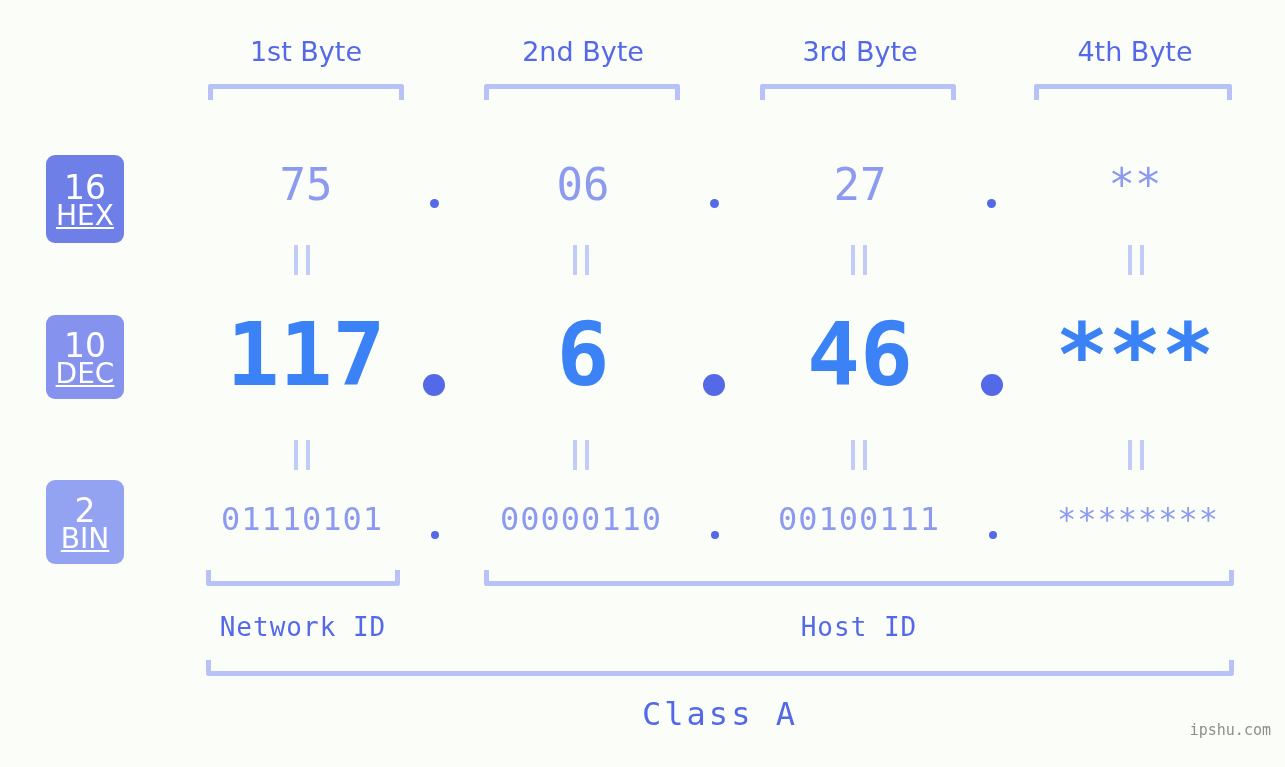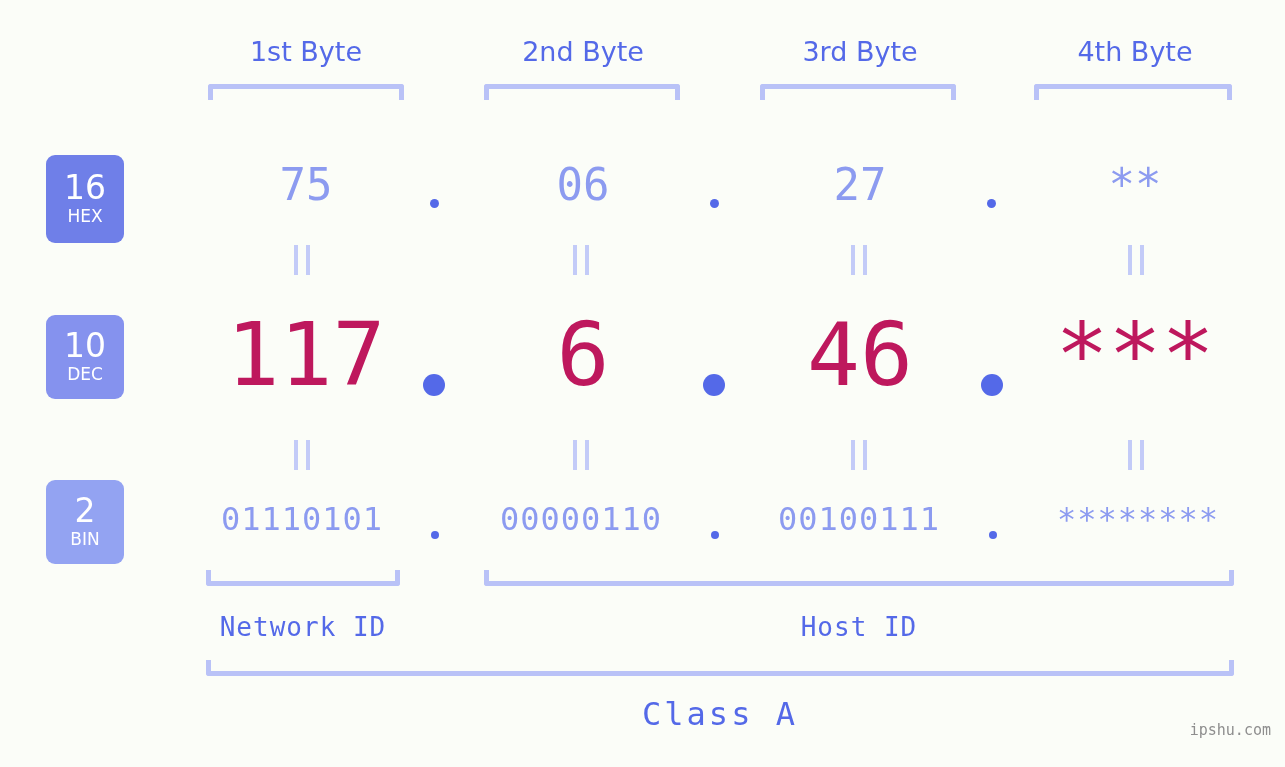--- a/index.html
+++ b/index.html
@@ -69,23 +69,24 @@
     flex-direction: column;
     justify-content: center;
     align-items: center;
   }
   .badge .num {
     font-size: 33px;
     line-height: 34px;
     font-weight: 400;
   }
   .badge .lbl {
-    font-size: 17px;
+    font-size: 28px;
     line-height: 22px;
     font-weight: 400;
+    text-decoration: underline;
   }
   #badge-hex { top: 155px; height: 88px; background: #6f7fe8; }
   #badge-dec { top: 315px; height: 84px; background: #8592ee; }
   #badge-bin { top: 480px; height: 84px; background: #93a3f2; }
 
   
   .cell {
     position: absolute;
     text-align: center;
     white-space: nowrap;
@@ -94,23 +95,23 @@
 
   .row-hex .cell {
     font-size: 44px;
     line-height: 60px;
     color: #8c9bf0;
     top: 155px;
   }
   .row-dec .cell {
     font-size: 88px;
     line-height: 110px;
-    color: #be185d;
+    color: #3b82f6;
     top: 300px;
-    font-weight: 400;
+    font-weight: 700;
   }
   .row-bin .cell {
     font-size: 32px;
     line-height: 44px;
     color: #8c9bf0;
     top: 497px;
     letter-spacing: 1px;
   }
 
   

